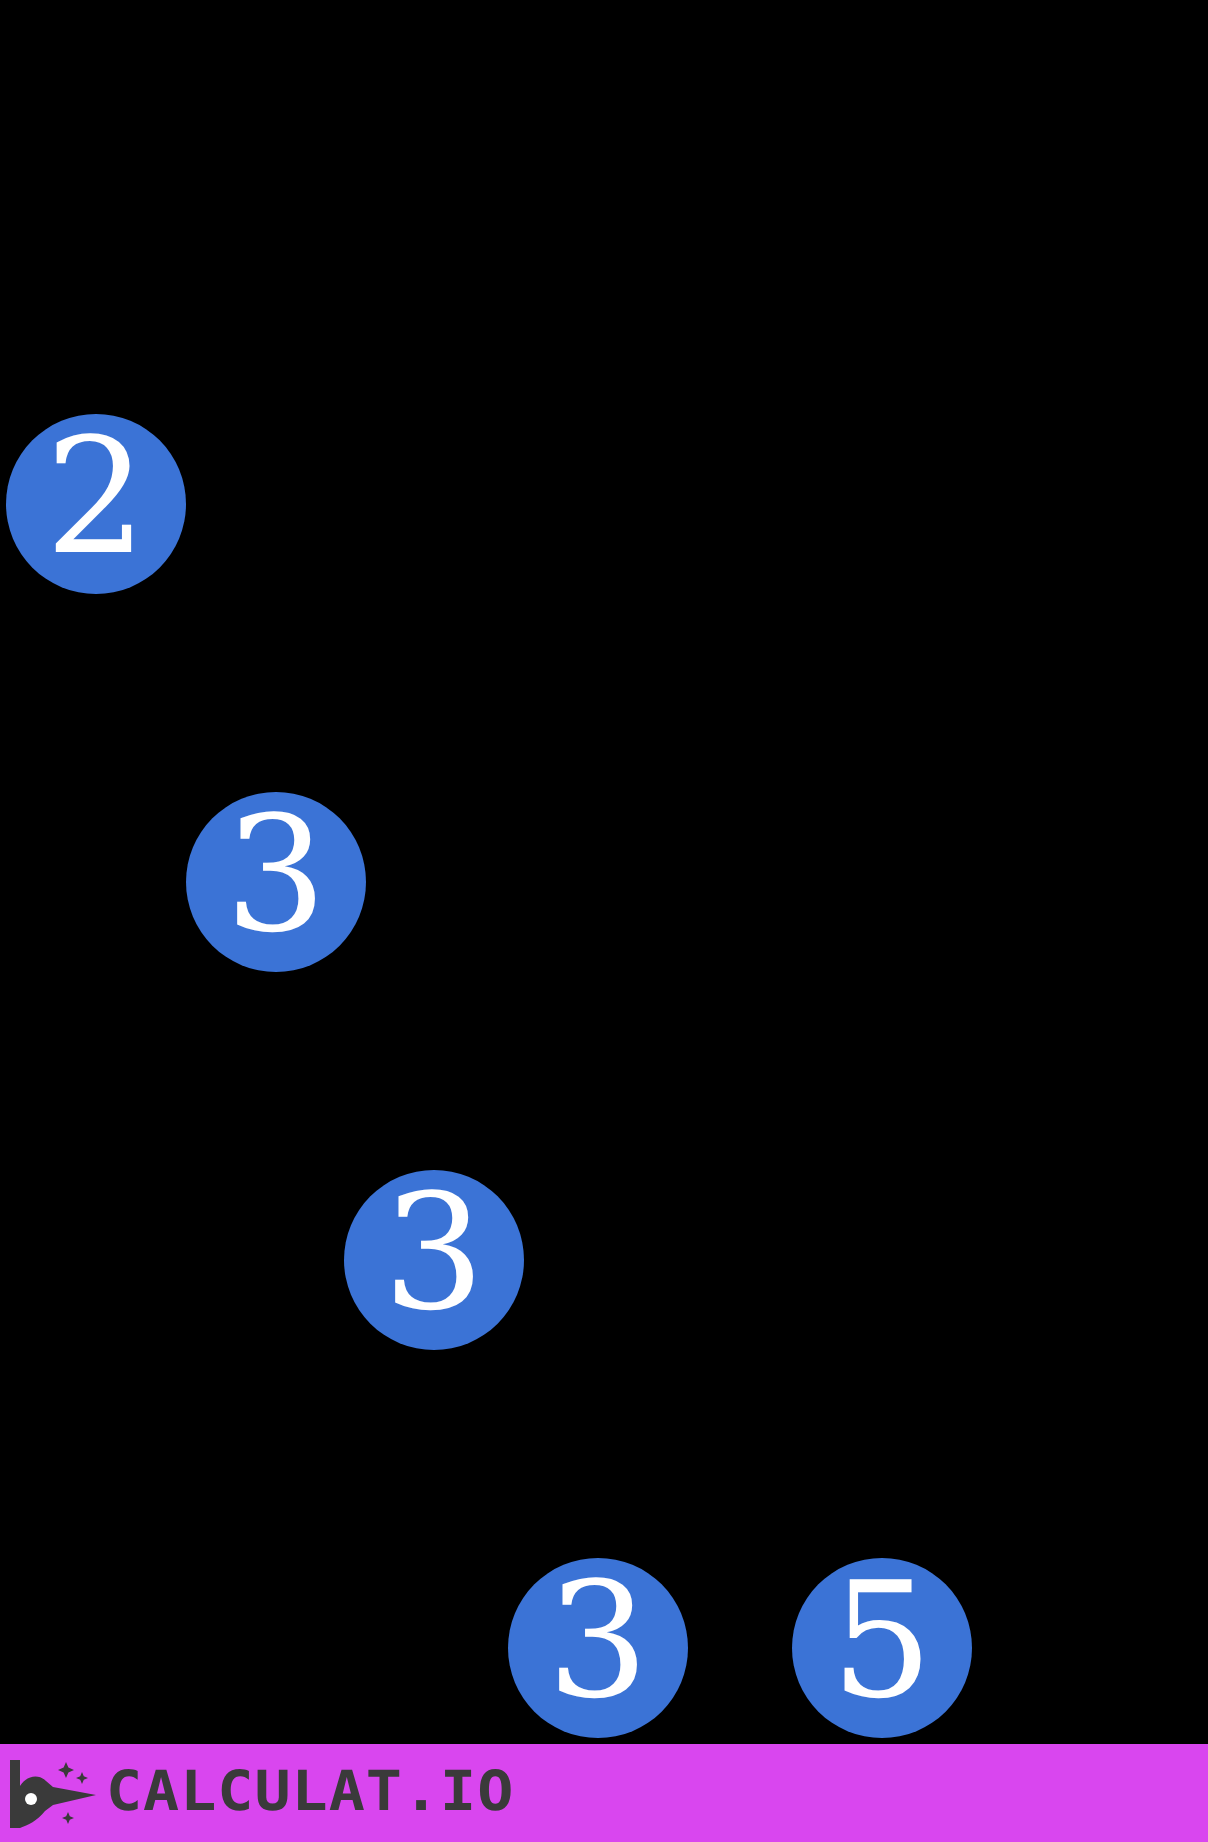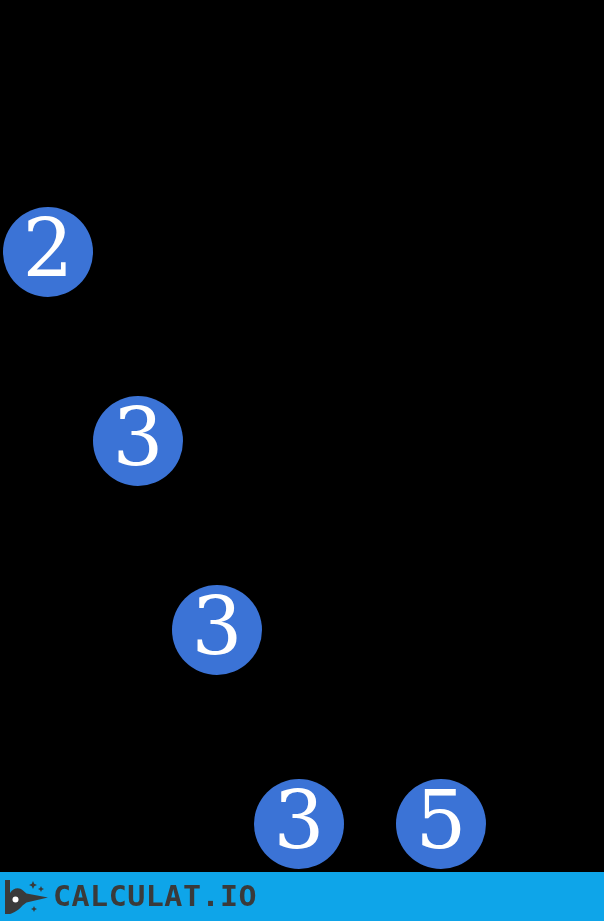--- a/index.html
+++ b/index.html
@@ -34,21 +34,21 @@
   .node-4 { left: 254px; top: 779px; }
   .node-5 { left: 396px; top: 779px; }
 
   
   .footer {
     position: absolute;
     left: 0;
     bottom: 0;
     width: 604px;
     height: 49px;
-    background: #0ea5e9;
+    background: #d946ef;
     display: flex;
     align-items: center;
     padding-left: 4px;
   }
   .logo-icon {
     width: 46px;
     height: 40px;
     flex: 0 0 auto;
     display: block;
   }

